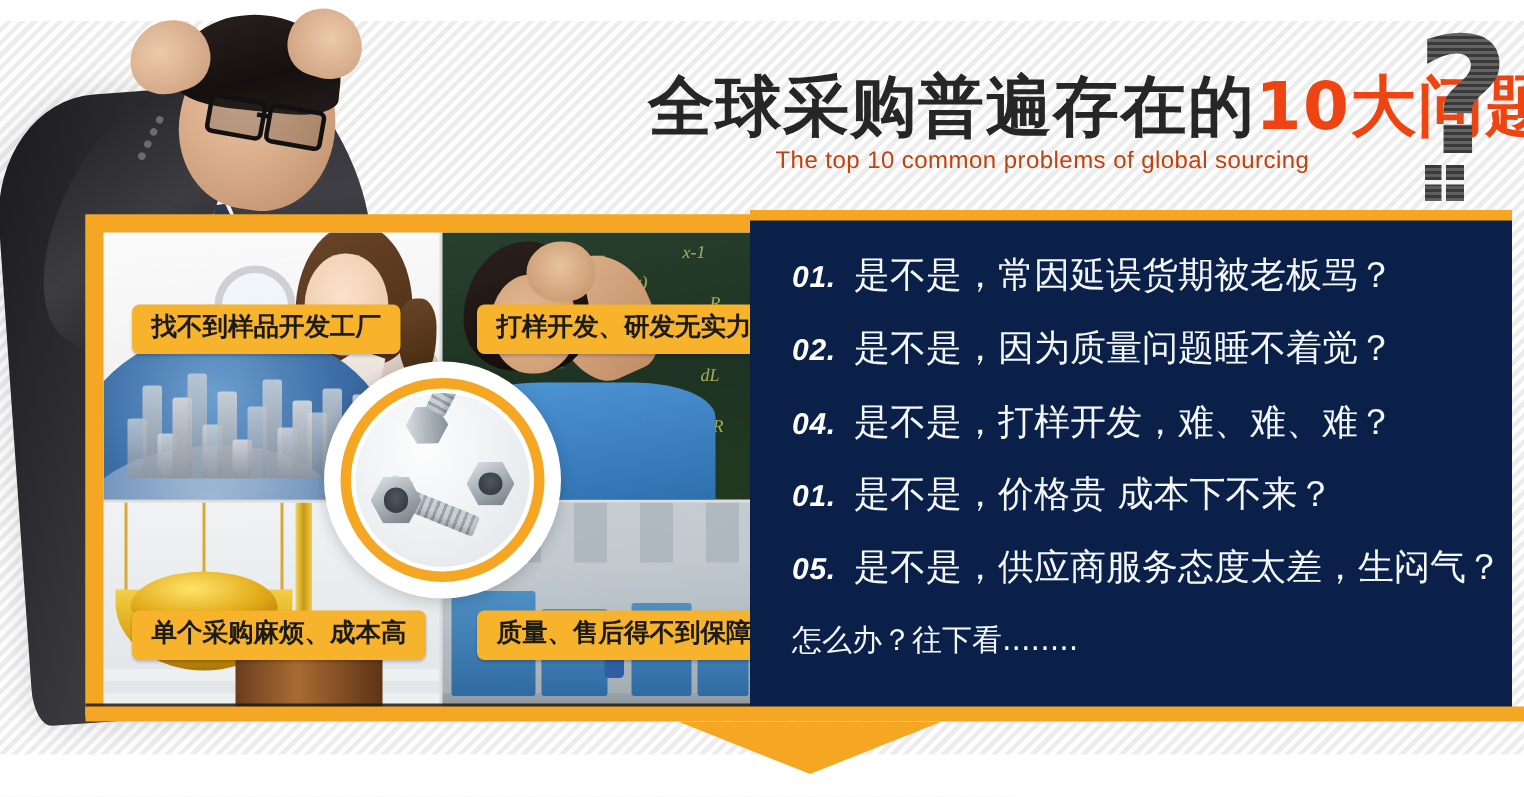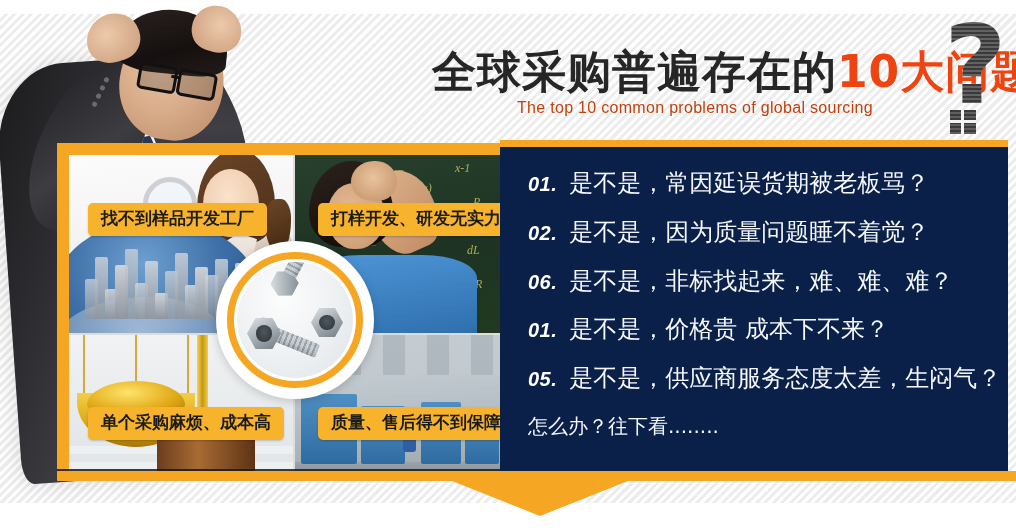--- a/index.html
+++ b/index.html
@@ -429,22 +429,22 @@
     <div class="qlist" id="qlist">
         <div class="qrow">
           <span class="qnum">01.</span>
           <span class="qtext">是不是，常因延误货期被老板骂？</span>
         </div>
         <div class="qrow">
           <span class="qnum">02.</span>
           <span class="qtext">是不是，因为质量问题睡不着觉？</span>
         </div>
         <div class="qrow">
-          <span class="qnum">06.</span>
-          <span class="qtext">是不是，非标找起来，难、难、难？</span>
+          <span class="qnum">04.</span>
+          <span class="qtext">是不是，打样开发，难、难、难？</span>
         </div>
         <div class="qrow">
           <span class="qnum">01.</span>
           <span class="qtext">是不是，价格贵 成本下不来？</span>
         </div>
         <div class="qrow">
           <span class="qnum">05.</span>
           <span class="qtext">是不是，供应商服务态度太差，生闷气？</span>
         </div>
         <div class="qfooter">怎么办？往下看........</div>

